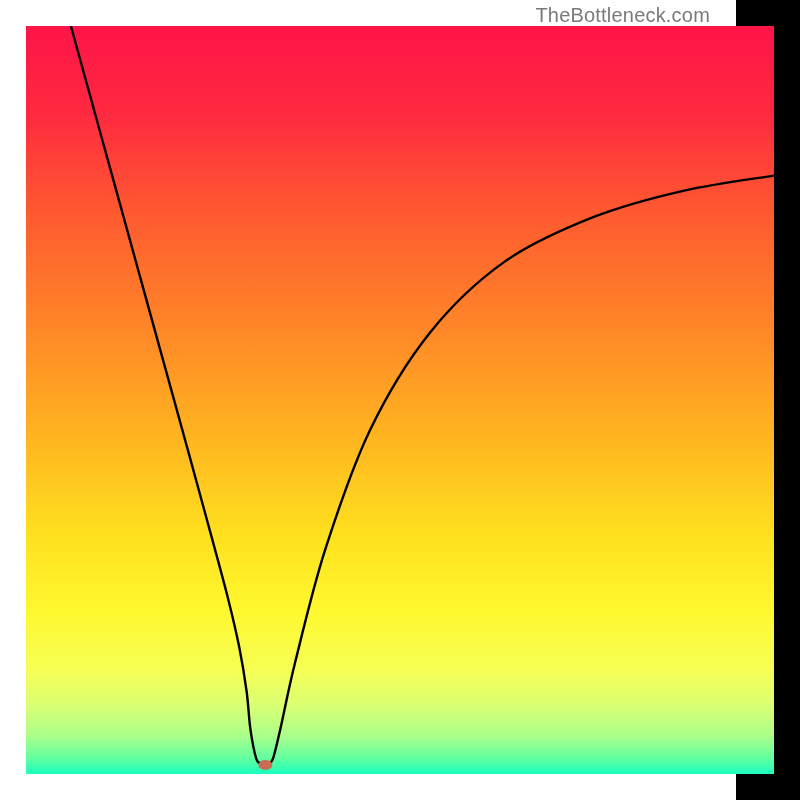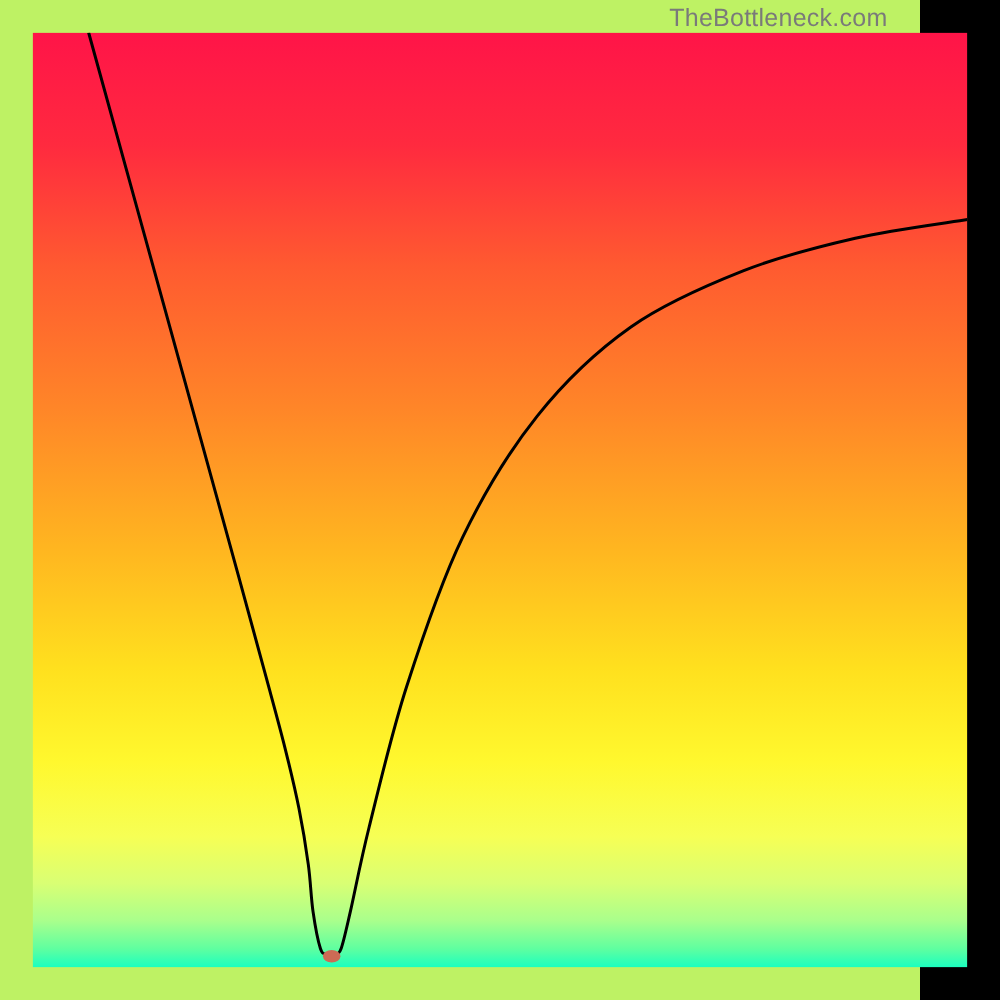--- a/index.html
+++ b/index.html
@@ -8,21 +8,21 @@
     width: 800px;
     height: 800px;
     background: #000;
     font-family: Arial, Helvetica, sans-serif;
     overflow: hidden;
   }
   #outer {
     position: relative;
     width: 736px;
     height: 800px;
-    background: #bef264;
+    background: #ffffff;
   }
   #plot-frame {
     position: absolute;
     left: 26px;
     top: 26px;
     width: 748px;
     height: 748px;
     overflow: hidden;
   }
   #gradient-bg {

